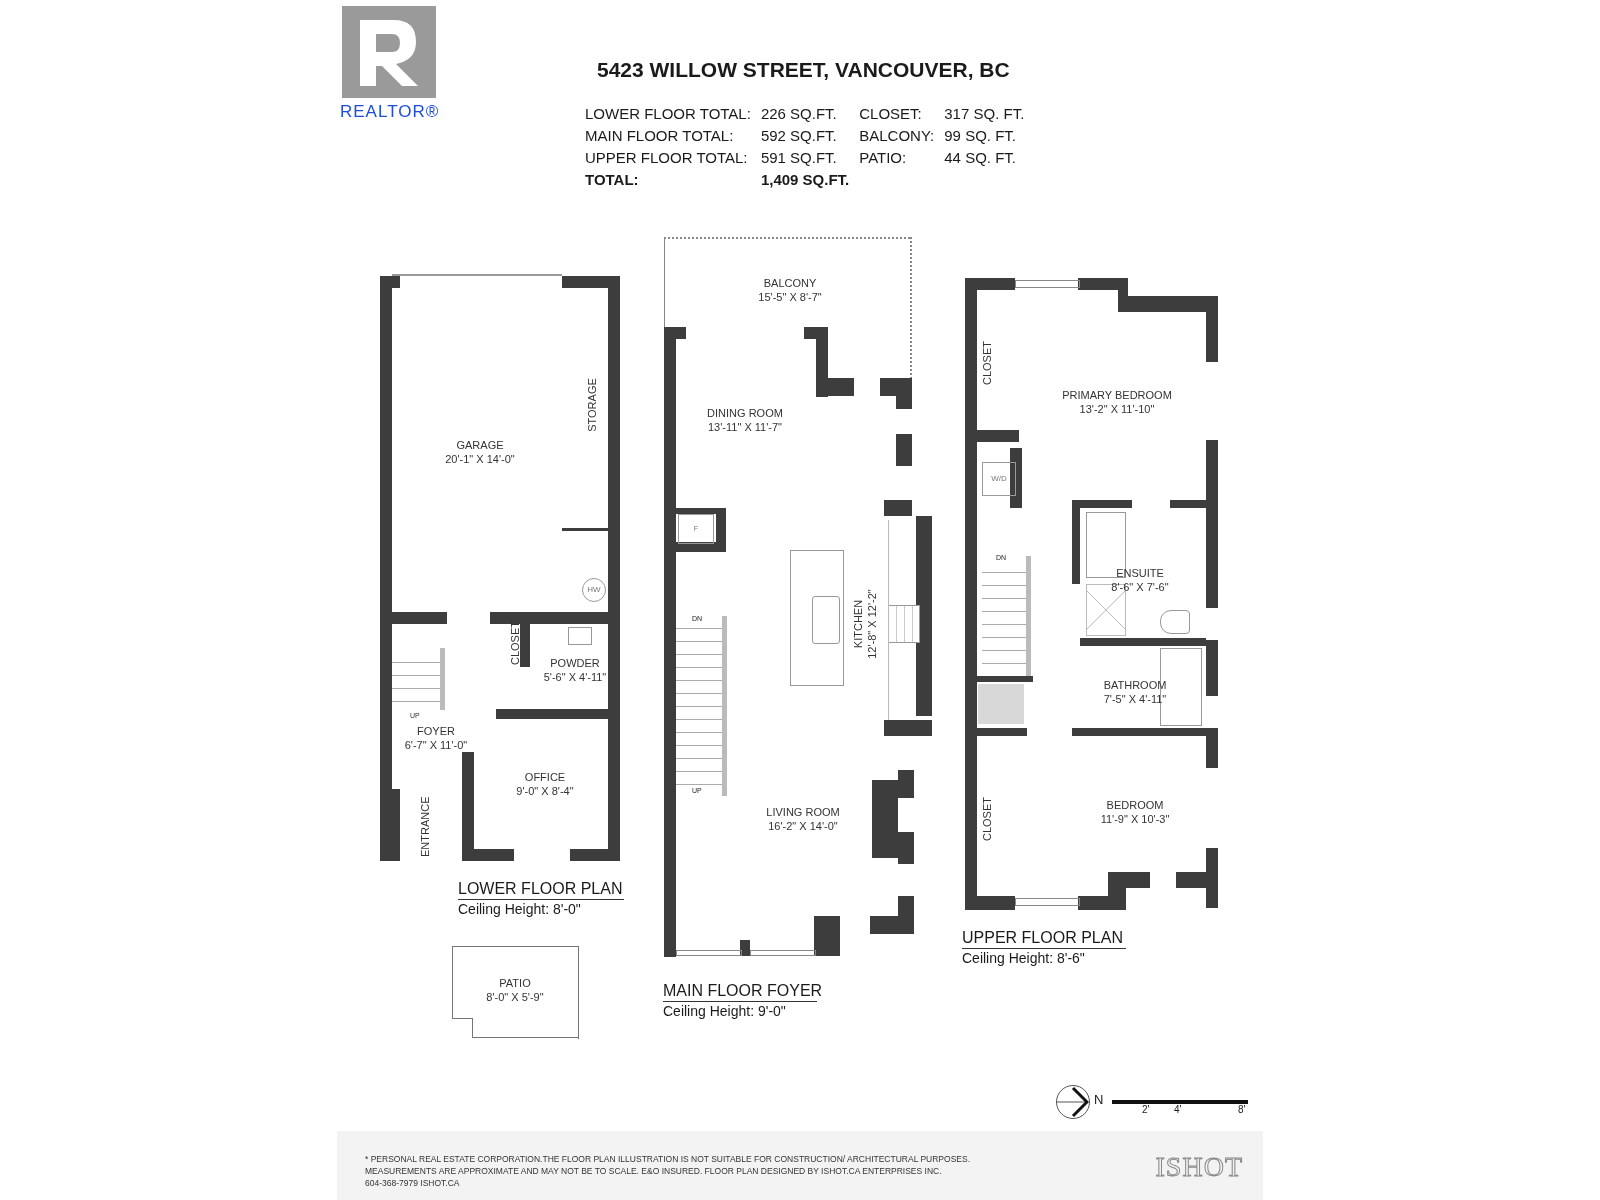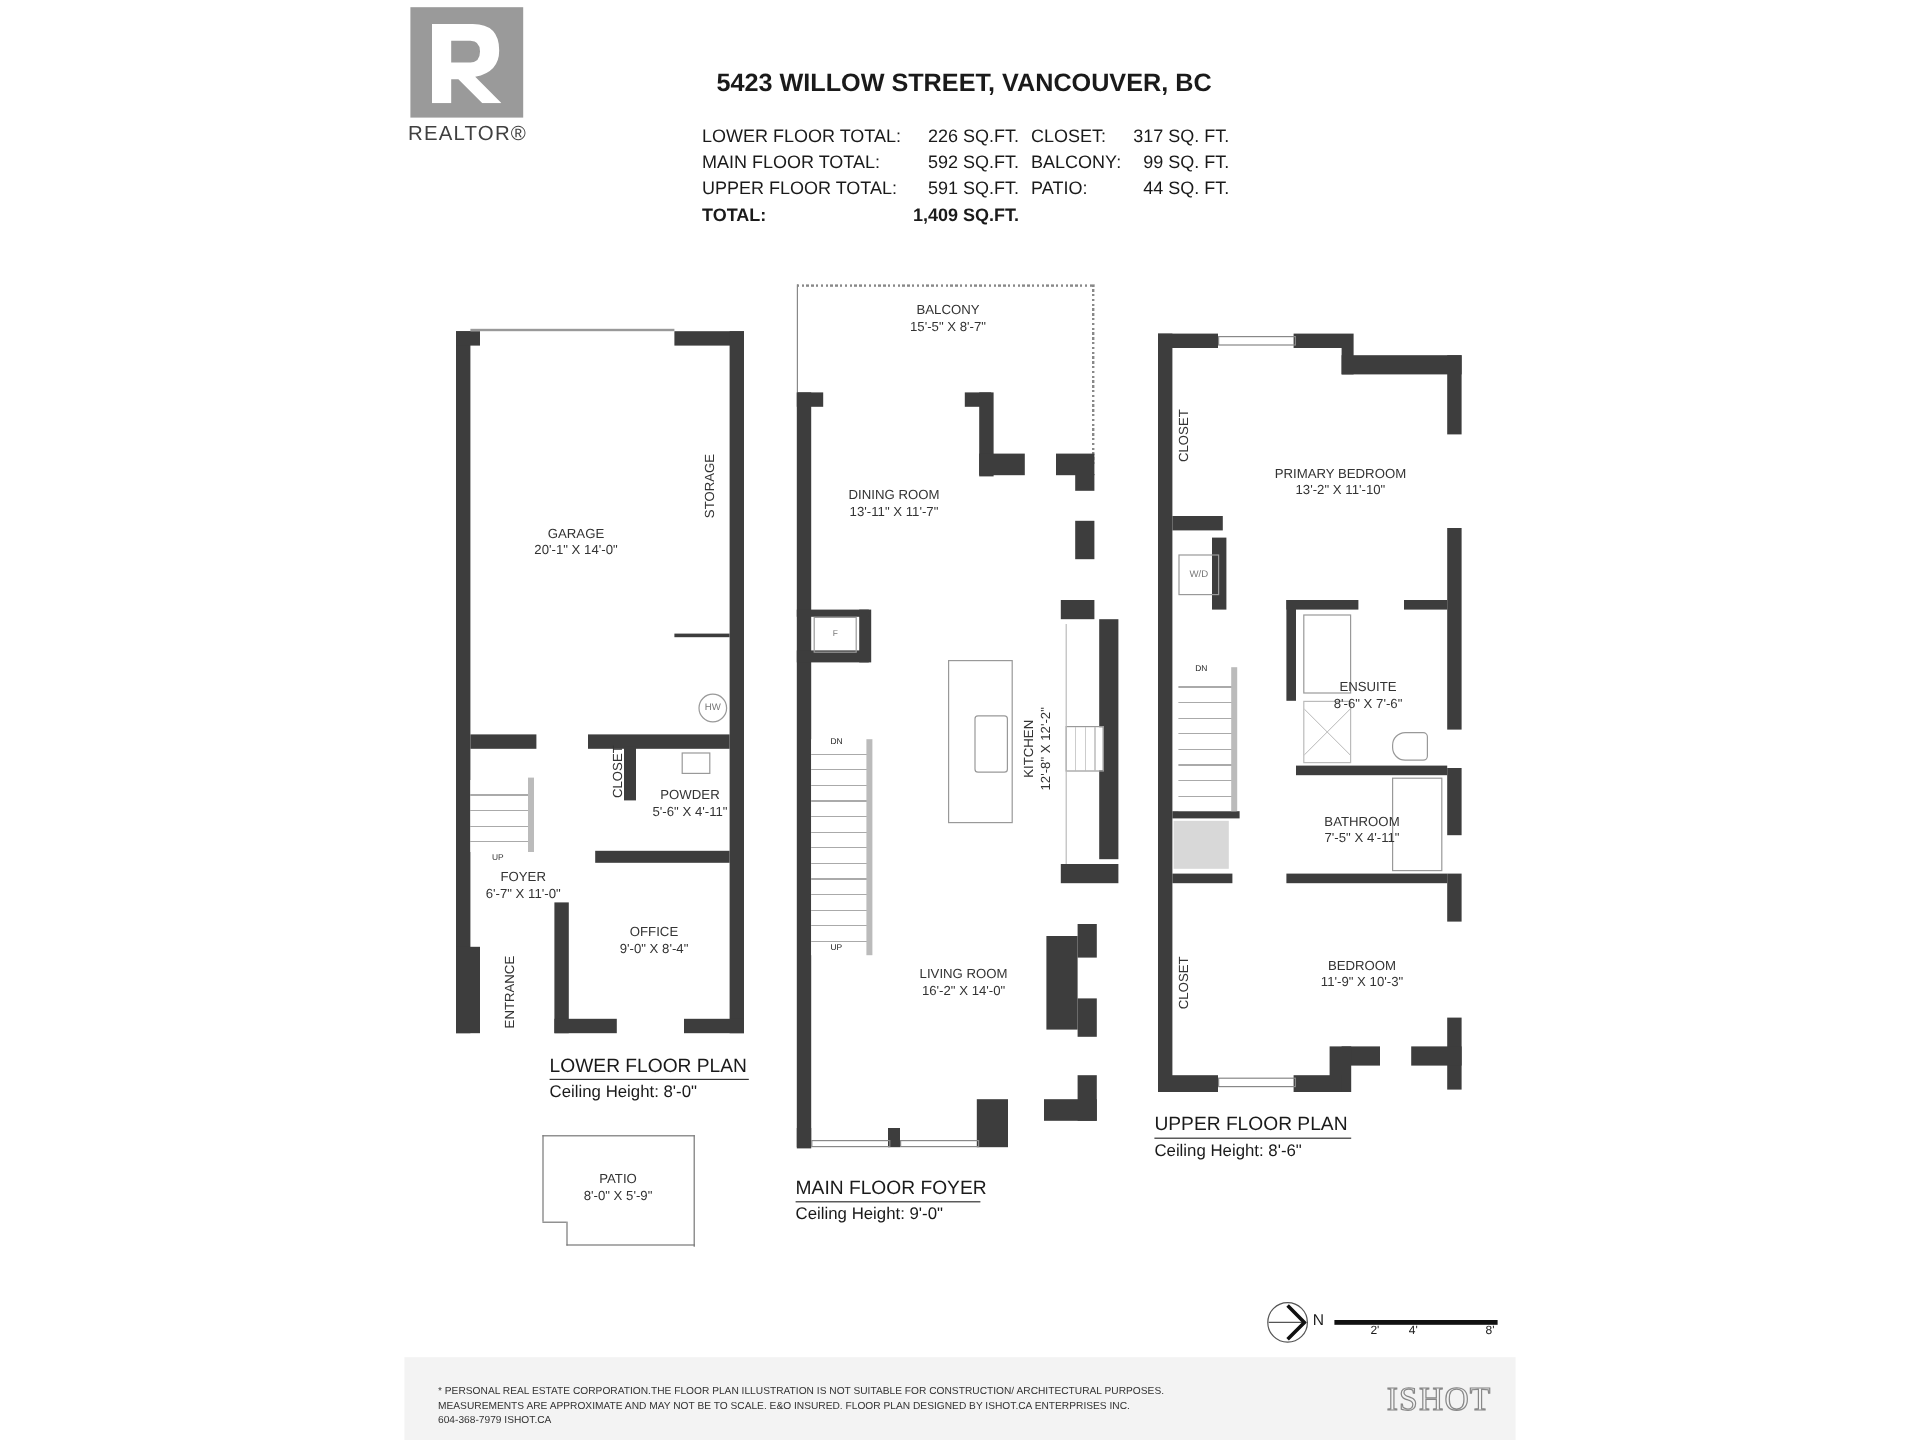--- a/index.html
+++ b/index.html
@@ -2,25 +2,25 @@
 <html><head>
 <meta charset="utf-8">
 <style>
   html, body { margin: 0; padding: 0; background: #ffffff; }
   body { width: 1600px; height: 1200px; position: relative; overflow: hidden;
          font-family: "Liberation Sans", sans-serif; color: #1a1a1a; }
   .abs { position: absolute; }
   .wall { position: absolute; background: #3d3d3d; }
   .logo { left: 342px; top: 6px; width: 94px; height: 92px; background: #9a9a9a; }
   .logo-r { position: absolute; left: 18px; top: 14px; width: 58px; height: 66px; }
-  .logo-text { left: 340px; top: 102px; font-size: 17px; color: #404040; letter-spacing: 1px; }
+  .logo-text { left: 340px; top: 102px; font-size: 17px; color: #1d4ed8; letter-spacing: 1px; }
   .title { left: 597px; top: 58px; font-size: 21px; font-weight: bold; }
   .stats { left: 585px; top: 103px; font-size: 15px; line-height: 22px; }
   .stats td { padding: 0 10px 0 0; white-space: nowrap; }
-  .stats .num { text-align: right; }
+  .stats .num { }
   .room { position: absolute; font-size: 11px; text-align: center; line-height: 14px; color: #333; }
   .vert { transform: rotate(-90deg); transform-origin: center; }
   .plan-title { position: absolute; font-size: 16px; }
   .plan-sub { position: absolute; font-size: 14px; border-top: 1px solid #333; padding-top: 1px; }
   .footer { left: 337px; top: 1131px; width: 926px; height: 72px; background: #f3f3f3; }
   .footer-text { position: absolute; left: 28px; top: 22px; font-size: 8.5px; line-height: 12px; color: #333; }
   .ishot { position: absolute; right: 20px; top: 20px; font-size: 28px; font-family: "Liberation Serif", serif;
            color: transparent; -webkit-text-stroke: 1px #888; letter-spacing: 1px; }
 </style>
 </head>
@@ -144,21 +144,21 @@
   <div class="wall" style="left:870px;top:916px;width:44px;height:18px"></div>
   <div class="wall" style="left:814px;top:916px;width:26px;height:40px"></div>
   <div class="wall" style="left:740px;top:940px;width:10px;height:16px"></div>
   <div class="wall" style="left:664px;top:940px;width:12px;height:16px"></div>
   <div class="wall" style="left:664px;top:542px;width:60px;height:10px"></div>
   <div class="wall" style="left:716px;top:508px;width:10px;height:44px"></div>
   <div class="wall" style="left:664px;top:508px;width:60px;height:6px"></div>
   <div class="abs" style="left:676px;top:950px;width:64px;height:4px;border:1px solid #888"></div>
   <div class="abs" style="left:750px;top:950px;width:64px;height:4px;border:1px solid #888"></div>
 
-  <div class="room" style="left:740px;top:252px;width:100px">
+  <div class="room" style="left:740px;top:276px;width:100px">
     <div>BALCONY</div>
     <div>15'-5" X 8'-7"</div>
   </div>
   <div class="room" style="left:690px;top:406px;width:110px">
     <div>DINING ROOM</div>
     <div>13'-11" X 11'-7"</div>
   </div>
   <div class="abs" style="left:678px;top:514px;width:34px;height:28px;border:1px solid #999;font-size:7px;text-align:center;line-height:28px;color:#777">F</div>
 
   <div class="abs" style="left:790px;top:550px;width:52px;height:134px;border:1px solid #999"></div>

